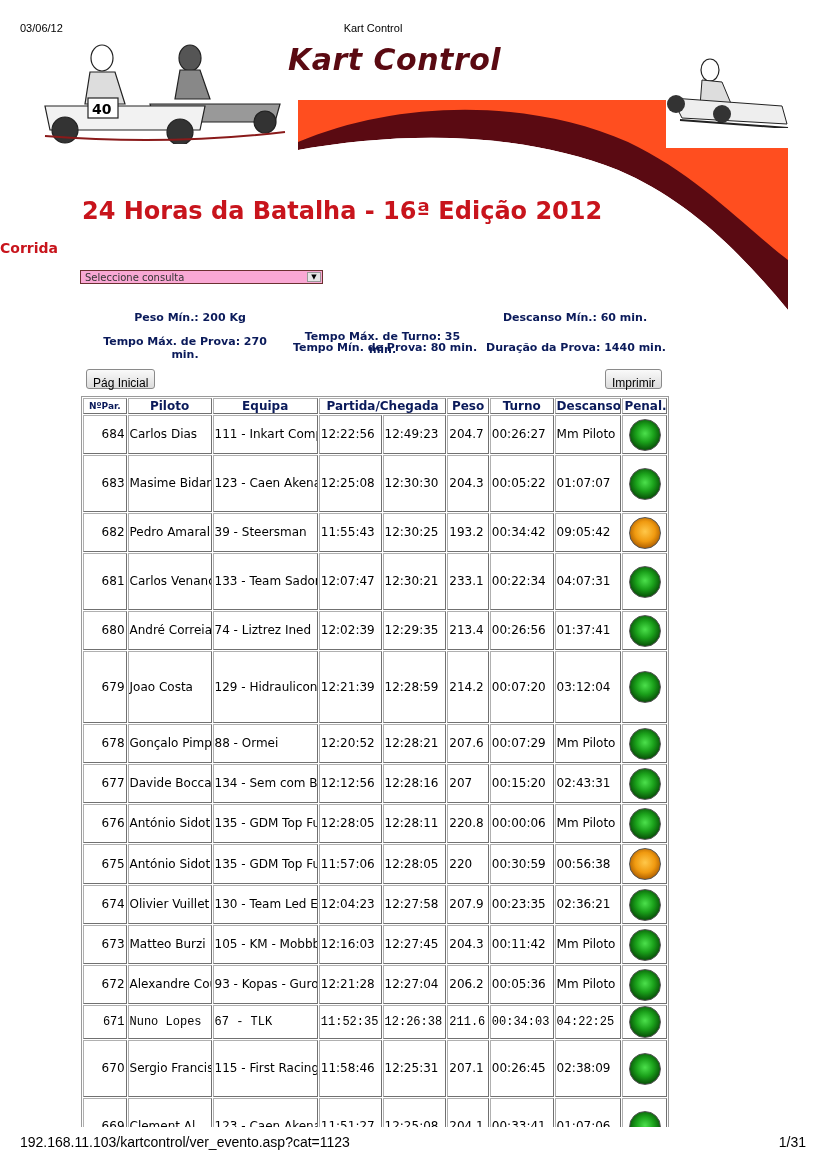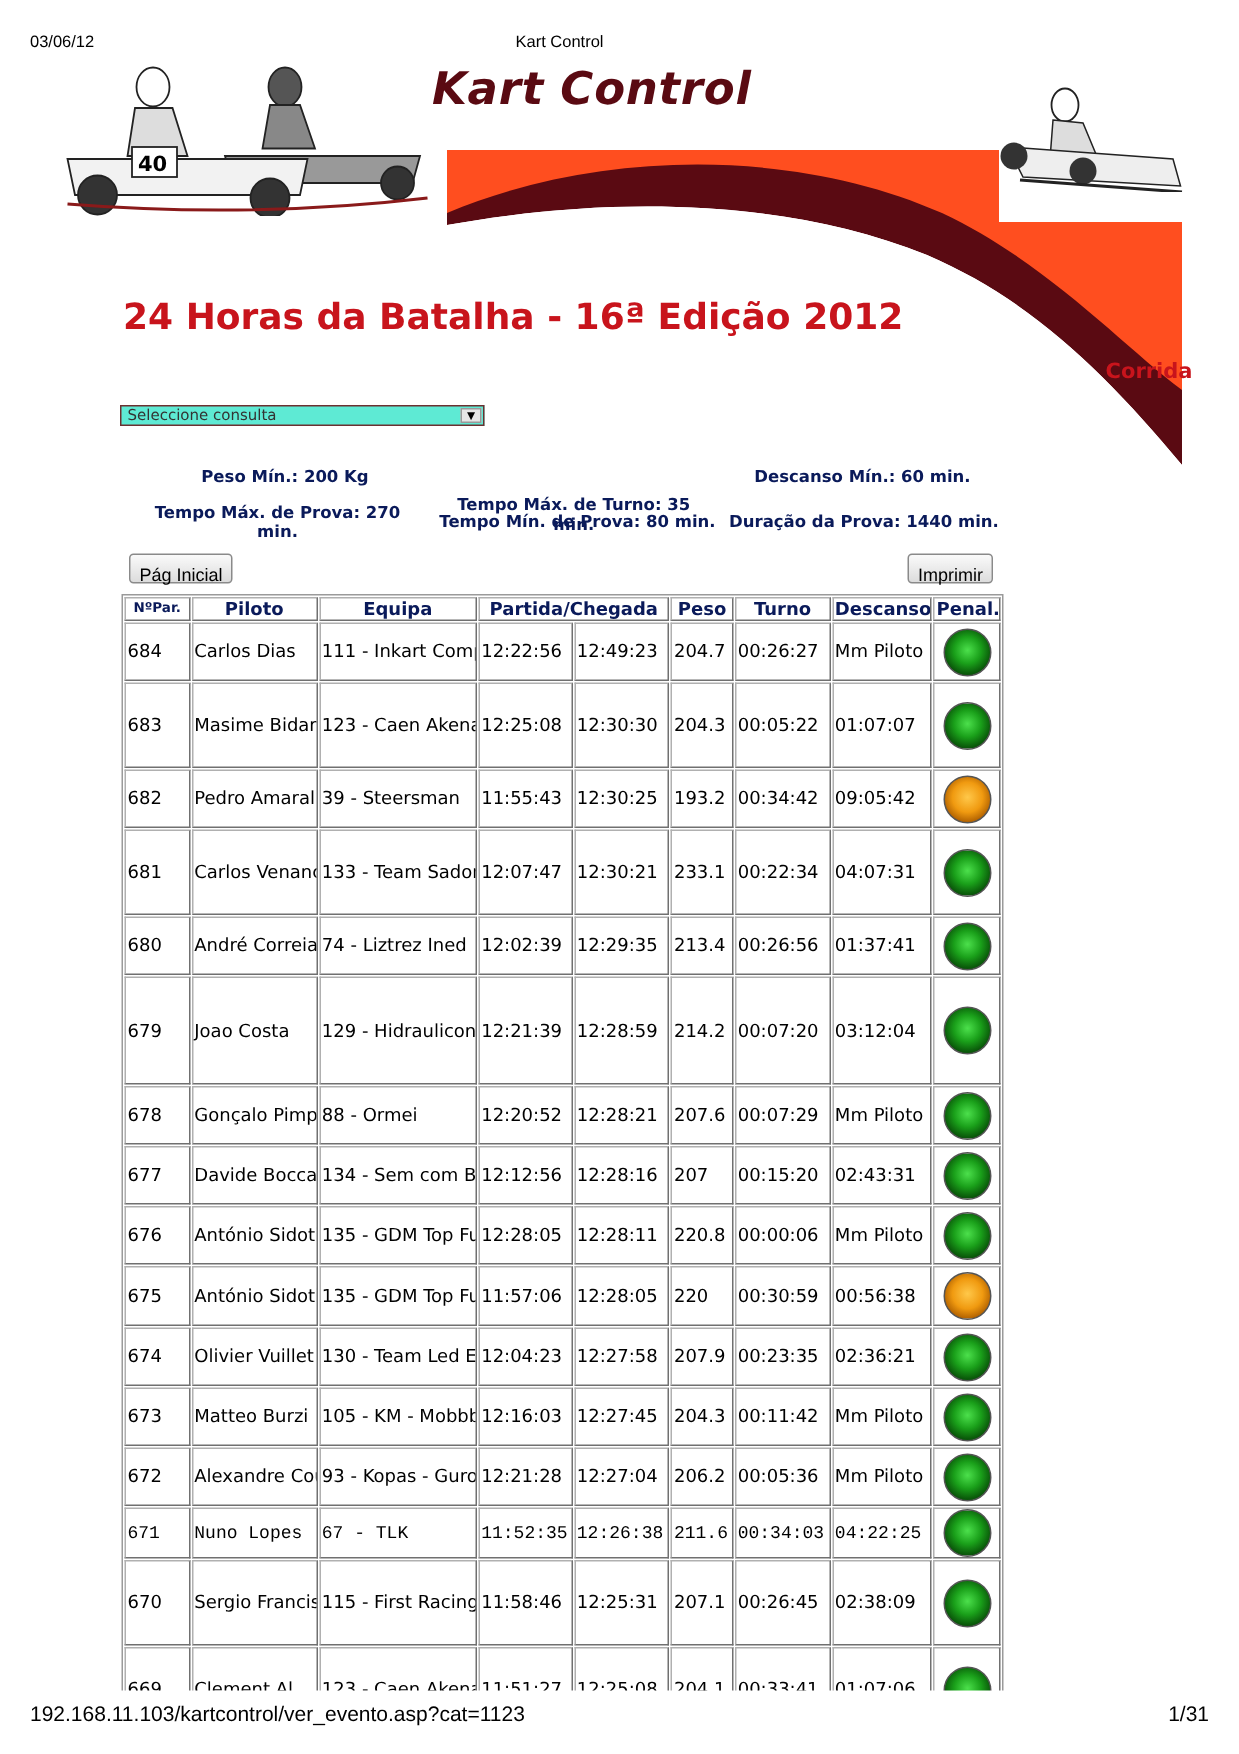--- a/index.html
+++ b/index.html
@@ -16,25 +16,25 @@
 
   .banner { position: absolute; left: 298px; top: 100px; width: 490px; height: 210px; overflow: hidden; }
   .brand-title {
     position: absolute; left: 288px; top: 42px; font-family: "DejaVu Sans", sans-serif;
     font-weight: bold; font-style: italic; font-size: 30px; color: #5a0a12; letter-spacing: 0.5px;
   }
   .kart-left { position: absolute; left: 40px; top: 44px; width: 250px; height: 100px; }
   .kart-right { position: absolute; left: 662px; top: 58px; width: 128px; height: 70px; }
 
   .event-title { position: absolute; left: 82px; top: 197px; font-size: 24px; font-weight: bold; color: #c8141c; }
-  .subtitle { position: absolute; left: 0; width: 750px; text-align: right; top: 240px; font-size: 14px; font-weight: bold; color: #c8141c; margin-left: 45px; }
+  .subtitle { position: absolute; left: 0; width: 750px; text-align: left; top: 240px; font-size: 14px; font-weight: bold; color: #c8141c; }
 
   .consulta {
     position: absolute; left: 80px; top: 270px; width: 243px; height: 14px;
-    border: 1px solid #6b3030; background: #5eead4; font-size: 10px; color: #333;
+    border: 1px solid #6b3030; background: #f9a8d4; font-size: 10px; color: #333;
     box-sizing: border-box;
   }
   .consulta .txt { position: absolute; left: 4px; top: 0px; line-height: 13px; }
   .consulta .arrow {
     position: absolute; right: 1px; top: 1px; width: 14px; height: 10px;
     background: #e6e6e6; border: 1px solid #999; box-sizing: border-box;
     font-size: 7px; line-height: 9px; text-align: center; color: #000;
   }
 
   .param { position: absolute; font-size: 11px; font-weight: bold; color: #0a1a5a; text-align: center; line-height: 13px; }
@@ -49,21 +49,21 @@
     position: absolute; left: 81px; top: 396px; border-collapse: separate; border-spacing: 1px;
     border: 1px solid #9a9a9a; background: #fff; width: 588px; table-layout: fixed;
   }
   table.results th, table.results td {
     border: 1px solid #8d8d8d; border-color: #b0b0b0 #707070 #707070 #b0b0b0;
     padding: 0 1px; font-size: 12px; color: #000; overflow: hidden; white-space: nowrap;
   }
   table.results th { font-size: 12px; font-weight: bold; color: #0a1a5a; height: 14px; line-height: 14px; text-align: center; }
   table.results th.small { font-size: 9px; }
   table.results td { line-height: 17px; vertical-align: middle; }
-  td.num { text-align: left; }
+  td.num { text-align: right; }
   td.wrap { white-space: normal; word-break: normal; }
   td.red { color: #d01818; }
   .lamp {
     display: block; margin: 0 auto; width: 30px; height: 30px; border-radius: 50%;
     background: radial-gradient(circle at 50% 45%, #4ce04c 0%, #1aa01a 40%, #0a5a0a 70%, #222 100%);
     border: 1px solid #555;
   }
   .lamp.orange { background: radial-gradient(circle at 50% 45%, #ffc84a 0%, #f09a10 45%, #b06000 75%, #333 100%); }
   .clip { position: absolute; left: 0; top: 0; width: 826px; height: 1127px; overflow: hidden; }
 </style>

